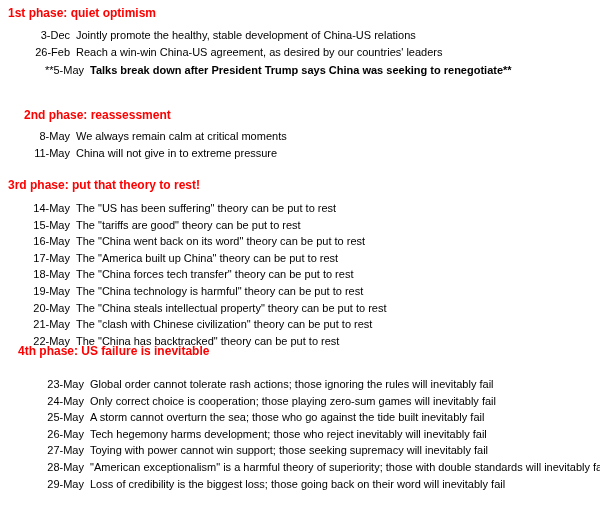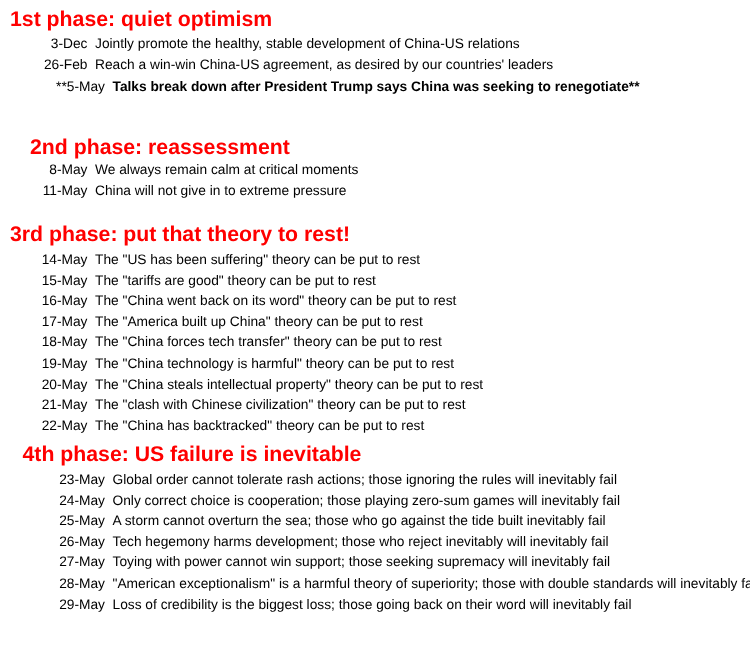--- a/index.html
+++ b/index.html
@@ -14,30 +14,30 @@
     color: #000000;
     overflow: hidden;
   }
   .page {
     position: relative;
     width: 600px;
     height: 521px;
     padding: 0;
   }
   .phase-heading {
-    font-size: 17px;
+    font-size: 12px;
     font-weight: bold;
     color: #ff0000;
     margin: 0;
     line-height: 1.2;
   }
   .phase-1 { position: absolute; left: 8px;  top: 6px; }
   .phase-2 { position: absolute; left: 24px;  top: 108px; }
   .phase-3 { position: absolute; left: 8px;  top: 178px; }
-  .phase-4 { position: absolute; left: 18px; top: 354px; }
+  .phase-4 { position: absolute; left: 18px; top: 344px; }
 
   .entries {
     position: absolute;
     left: 0;
     width: 508px;
   }
   .entries-1 { top: 27px; }
   .entries-note { top: 62px; }
   .entries-2 { top: 128px; }
   .entries-3 { top: 200px; }

